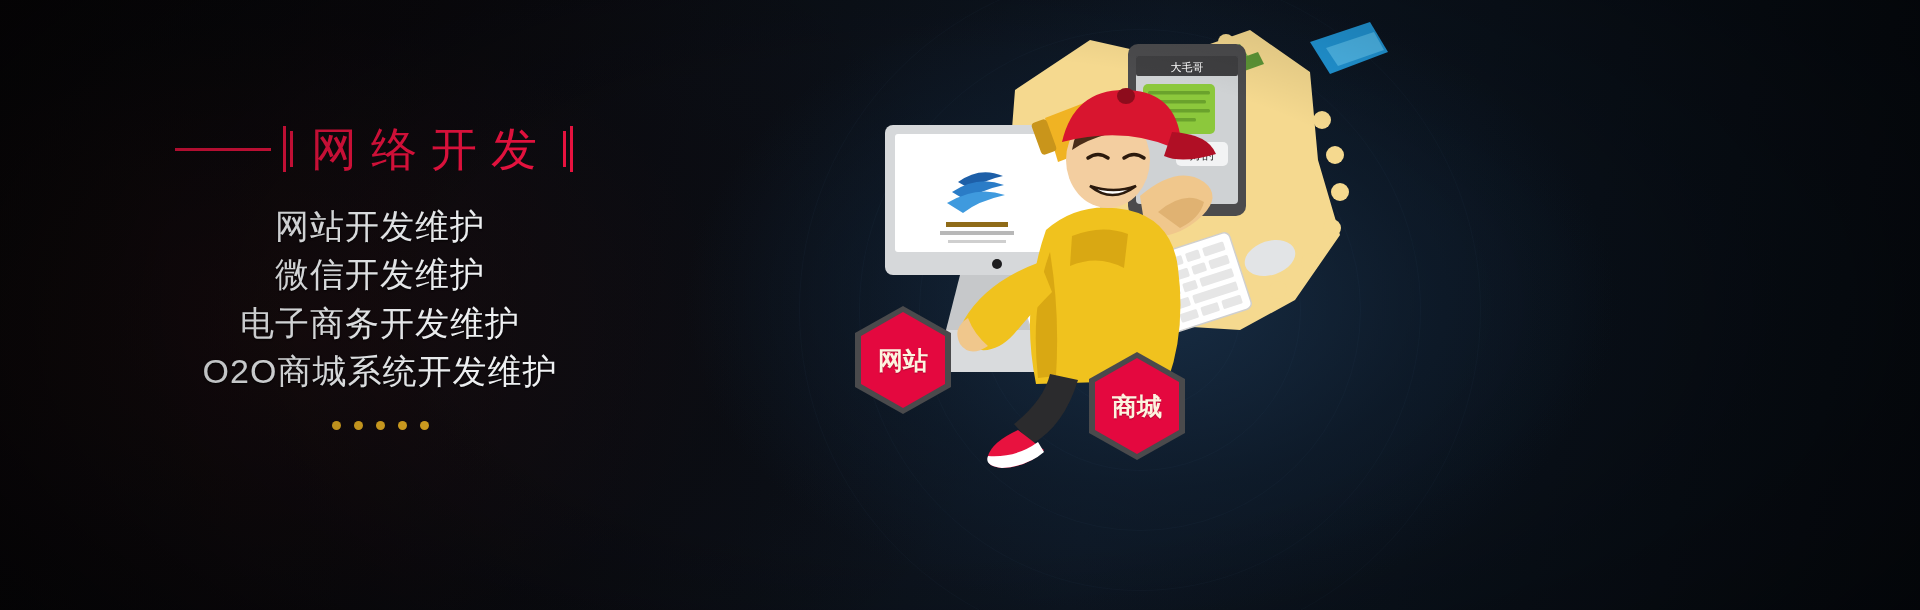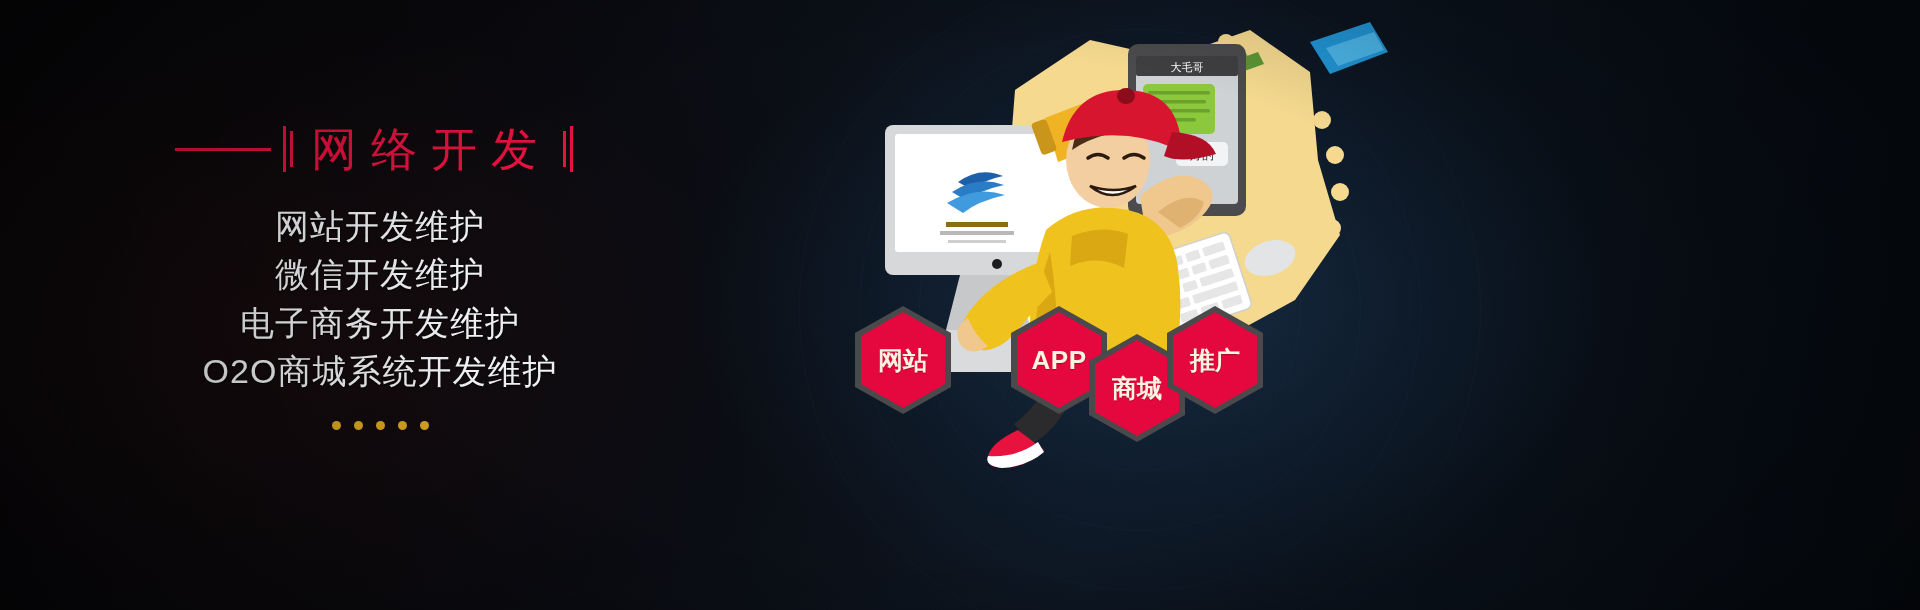--- a/index.html
+++ b/index.html
@@ -90,21 +90,21 @@
     font-weight:700;
     letter-spacing:0px;
     line-height:1;
     text-shadow:0 1px 1px rgba(0,0,0,0.25);
   }
   .hex.app span{font-size:26px;letter-spacing:0.5px;}
 
   .hex-0{left:0px;  top:6px;}
   .hex-1{left:78px; top:48px;}
   .hex-2{left:156px;top:6px;}
-  .hex-3{left:234px;top:34px;}
+  .hex-3{left:234px;top:52px;}
   .hex-4{left:312px;top:6px;}
 </style>
 </head>
 <body>
 
 <div class="banner">
 
   <div class="rings">
     <span style="width:200px;height:200px;"></span>
     <span style="width:320px;height:320px;"></span>
@@ -301,31 +301,21 @@
       </g>
     </svg>
   </div>
 
   <div class="badges">
     <div class="hex hex-0">
       <span class="outer"></span>
       <span class="inner"></span>
       <span>网站</span>
     </div>
-    <div class="hex hex-2 app">
-      <span class="outer"></span>
-      <span class="inner"></span>
-      <span>APP</span>
-    </div>
     <div class="hex hex-3">
       <span class="outer"></span>
       <span class="inner"></span>
       <span>商城</span>
     </div>
-    <div class="hex hex-4">
-      <span class="outer"></span>
-      <span class="inner"></span>
-      <span>推广</span>
-    </div>
   </div>
 
   <div class="vignette"></div>
 </div>
 
 </body></html>

